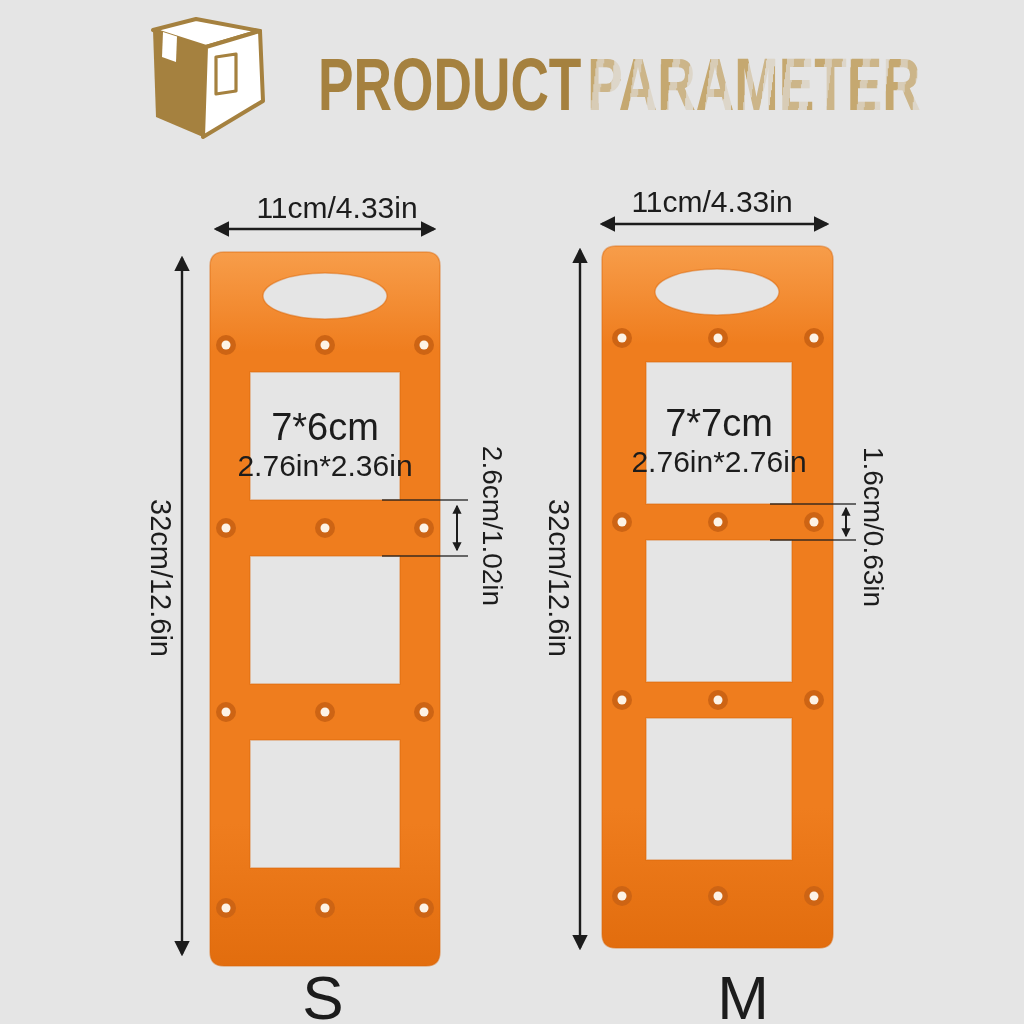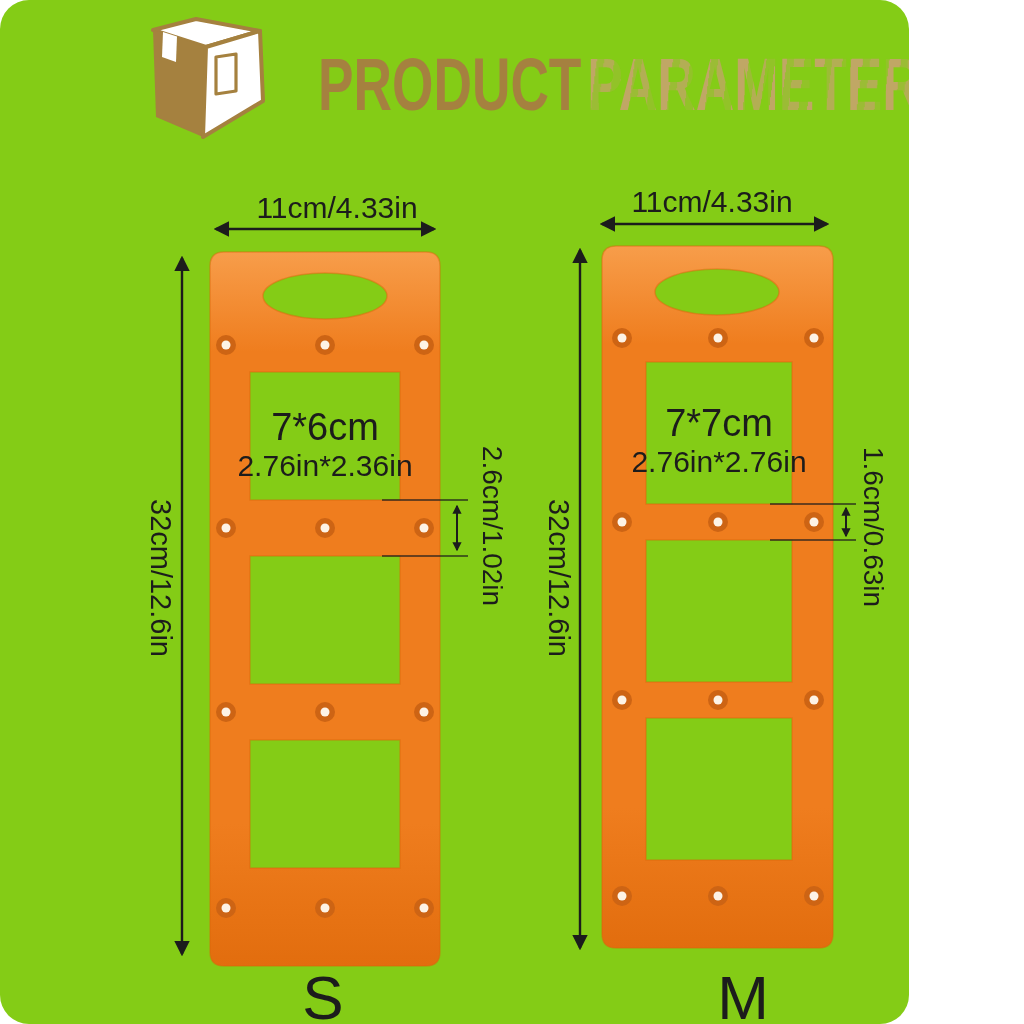--- a/index.html
+++ b/index.html
@@ -1,17 +1,17 @@
 <!DOCTYPE html>
 <html><head>
 <meta charset="utf-8">
 <style>
   html,body{margin:0;padding:0;background:#ffffff;}
-  .canvas{position:relative;width:909px;height:1024px;background:#84cc16;overflow:hidden;
-          font-family:"Liberation Sans",sans-serif;border-radius:29px;}
+  .canvas{position:relative;width:1024px;height:1024px;background:#e5e5e5;overflow:hidden;
+          font-family:"Liberation Sans",sans-serif;}
   .hdr-icon{position:absolute;left:150px;top:16px;}
   .title-svg{position:absolute;left:318px;top:50px;}
   .title-svg text{font-family:"Liberation Sans",sans-serif;font-weight:700;font-size:74px;}
   .word-faded{ -webkit-mask-image:repeating-linear-gradient(100deg,rgba(0,0,0,.95) 0 16px,rgba(0,0,0,.38) 16px 26px,rgba(0,0,0,.75) 26px 40px,rgba(0,0,0,.22) 40px 52px);
                mask-image:repeating-linear-gradient(100deg,rgba(0,0,0,.95) 0 16px,rgba(0,0,0,.38) 16px 26px,rgba(0,0,0,.75) 26px 40px,rgba(0,0,0,.22) 40px 52px);}
   .diagram{position:absolute;left:0;top:160px;}
   .diagram text{font-family:"Liberation Sans",sans-serif;}
   .t-dim{font-size:30px;text-anchor:middle;}
   .t-rot{font-size:29px;text-anchor:middle;dominant-baseline:central;}
   .t-gap{font-size:28px;text-anchor:middle;dominant-baseline:central;}

